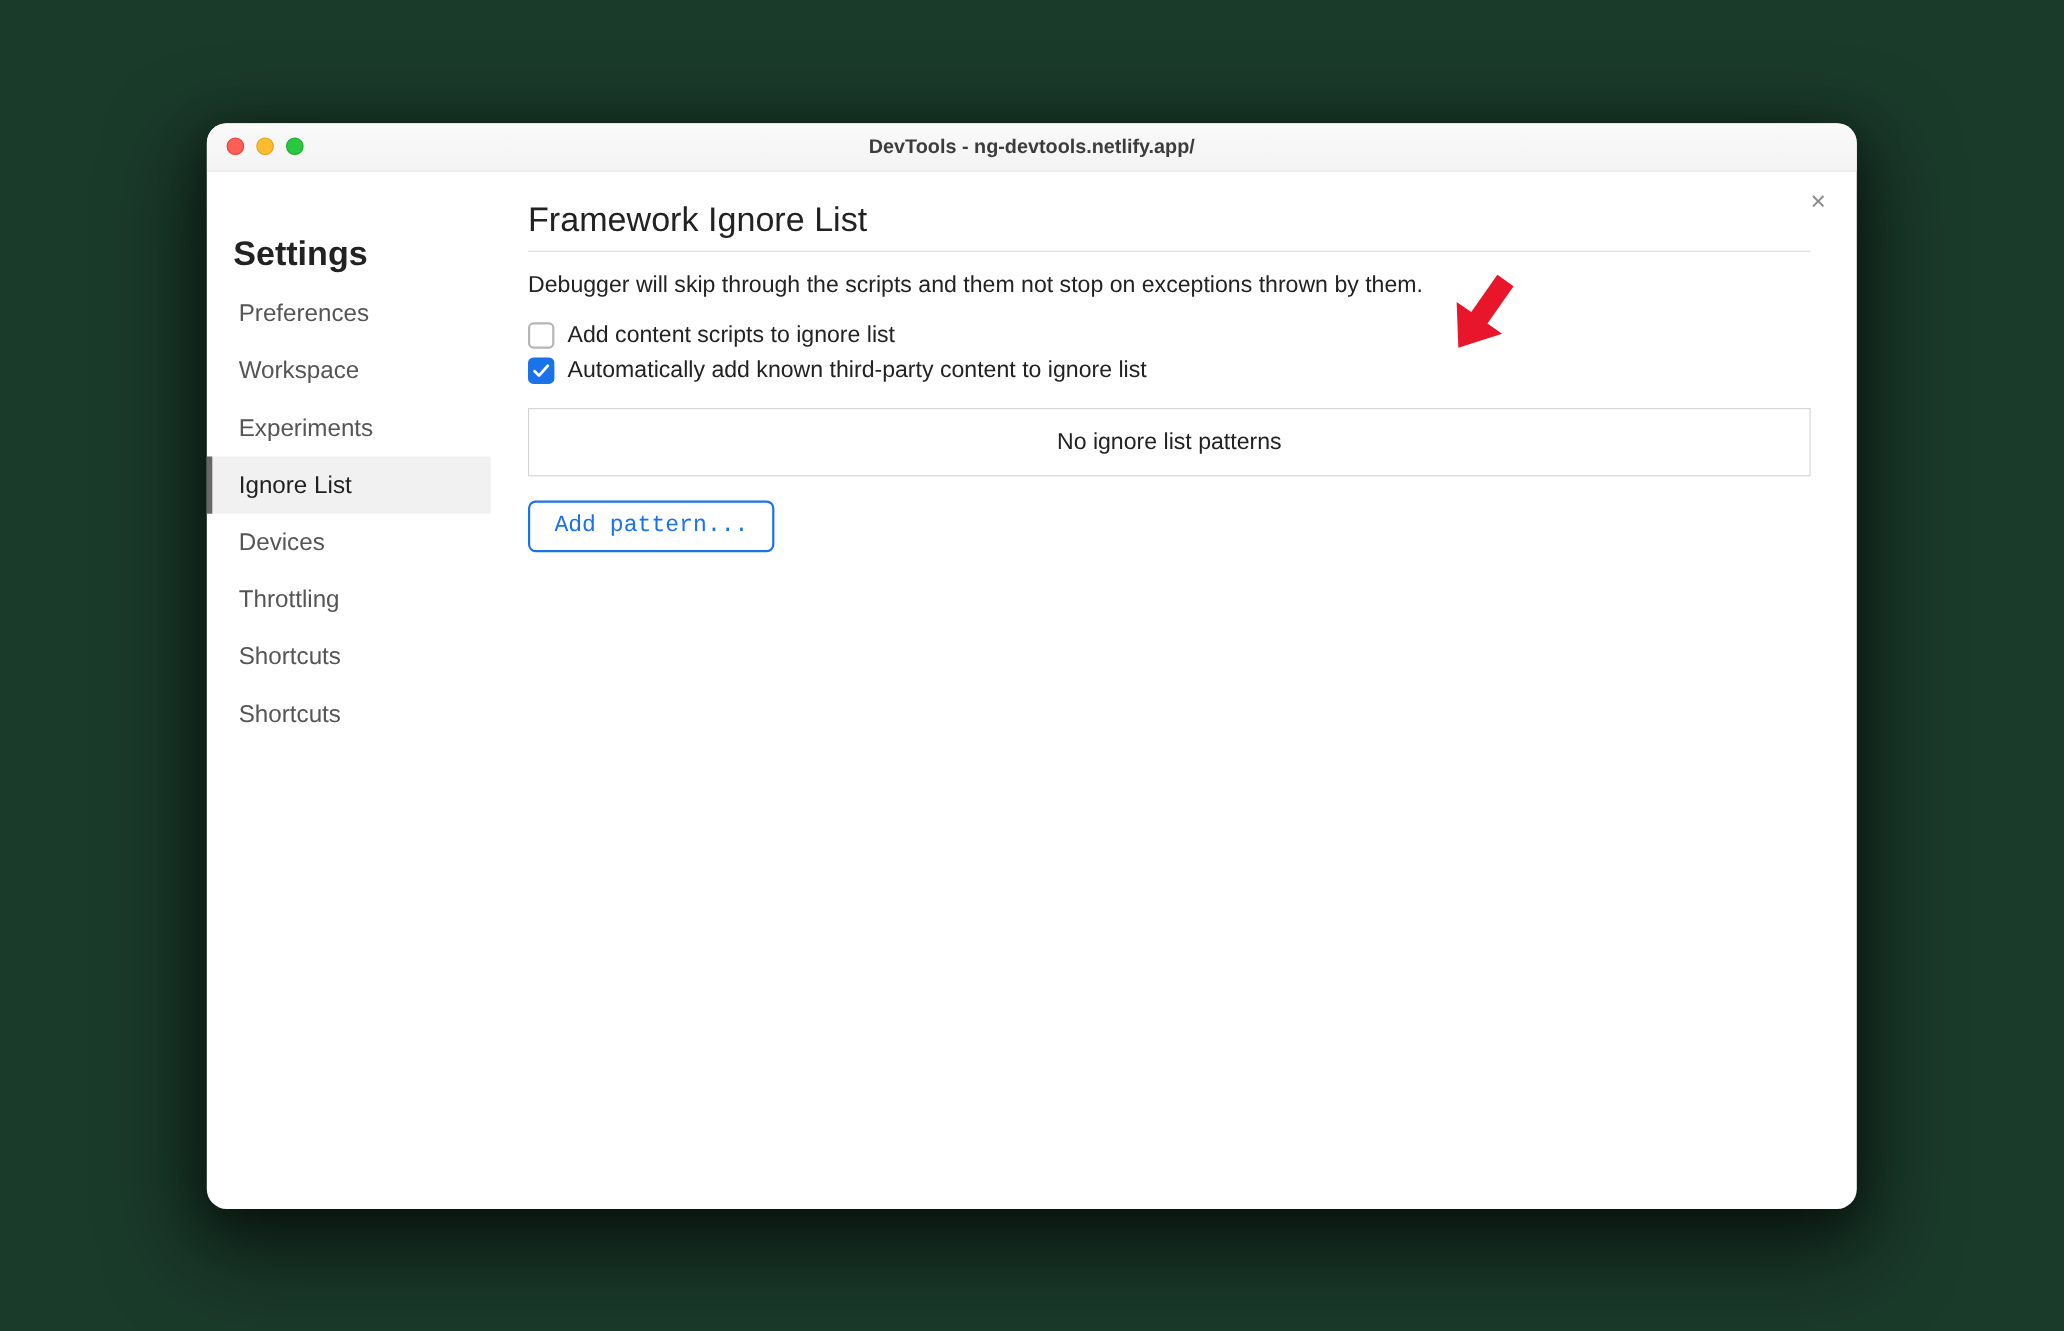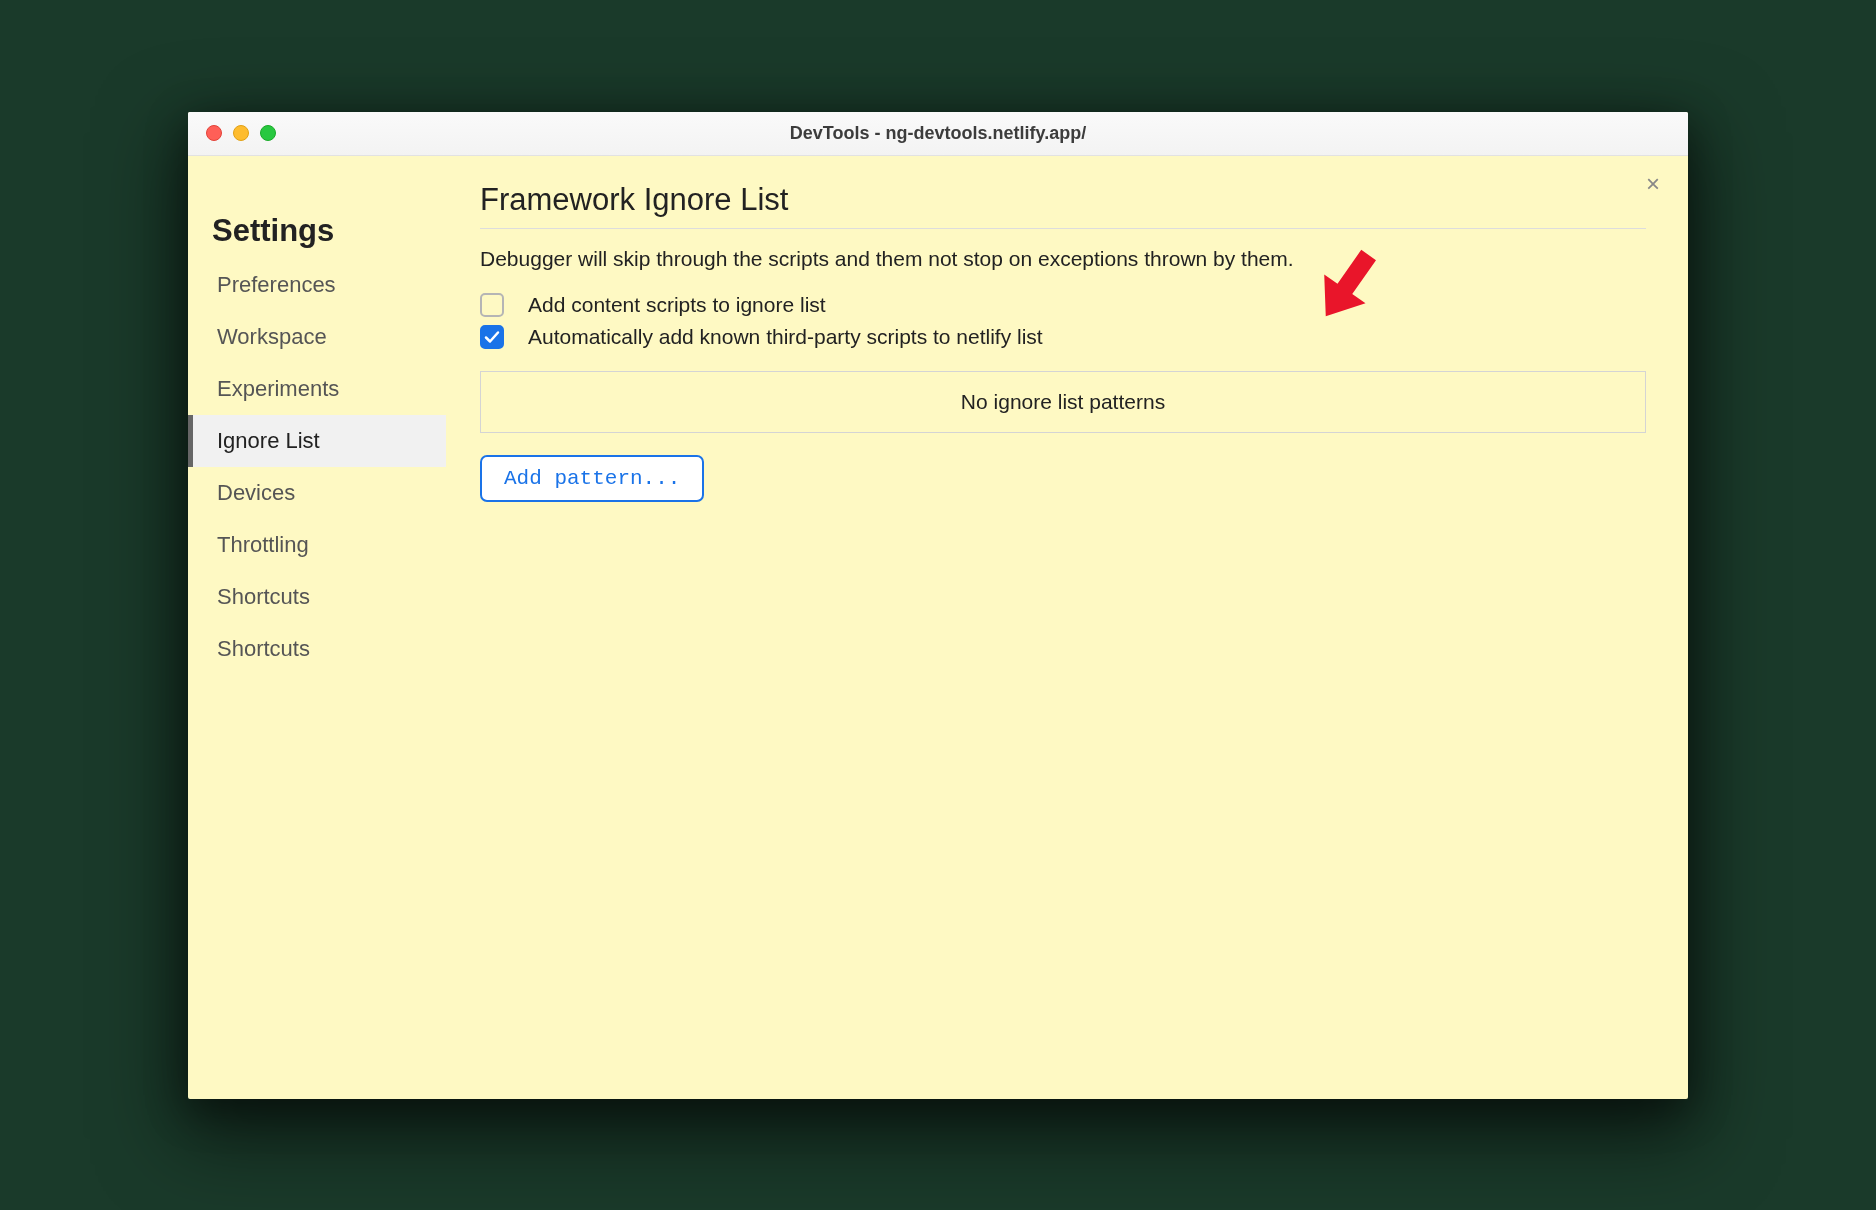--- a/index.html
+++ b/index.html
@@ -8,22 +8,22 @@
       background: #1a3a2a;
       width: 1876px;
       height: 1210px;
       display: flex;
       align-items: center;
       justify-content: center;
     }
     .window {
       width: 1500px;
       height: 987px;
-      background: #fef9c3;
-      border-radius: 2px;
+      background: #ffffff;
+      border-radius: 18px;
       box-shadow: 0 30px 80px 10px rgba(0,0,0,0.55), 0 10px 40px rgba(0,0,0,0.4);
       overflow: hidden;
       display: flex;
       flex-direction: column;
     }
     .titlebar {
       height: 44px;
       background: linear-gradient(#fafafa, #f3f3f3);
       border-bottom: 1px solid #e2e2e2;
       display: flex;
@@ -104,21 +104,21 @@
       margin-bottom: 18px;
     }
     .description {
       font-size: 21px;
       color: #222;
       margin-bottom: 22px;
     }
     .checkbox-row {
       display: flex;
       align-items: center;
-      gap: 24px;
+      gap: 12px;
       margin-bottom: 8px;
     }
     .checkbox {
       width: 24px; height: 24px;
       border: 2px solid #b5b5b5;
       border-radius: 5px;
       display: flex;
       align-items: center;
       justify-content: center;
       cursor: pointer;
@@ -201,21 +201,21 @@
           <div class="checkbox-row">
             <div class="checkbox"></div>
             <span class="checkbox-label">Add content scripts to ignore list</span>
           </div>
           <div class="checkbox-row">
             <div class="checkbox checked">
               <svg viewBox="0 0 16 16">
                 <path d="M2 8.5 L6 12.5 L14 3.5" stroke="#fff" stroke-width="2.5" fill="none" stroke-linecap="round" stroke-linejoin="round"></path>
               </svg>
             </div>
-            <span class="checkbox-label">Automatically add known third-party scripts to netlify list</span>
+            <span class="checkbox-label">Automatically add known third-party content to ignore list</span>
           </div>
         </div>
       <div class="patterns-box">
         <span>No ignore list patterns</span>
       </div>
       <button class="add-pattern-btn">Add pattern...</button>
 
       <svg class="annotation-arrow" viewBox="0 0 100 100">
         <g transform="rotate(215 50 50)">
           <path d="M 50 5 L 78 42 L 60 42 L 60 88 L 40 88 L 40 42 L 22 42 Z" fill="#e9152a"></path>

